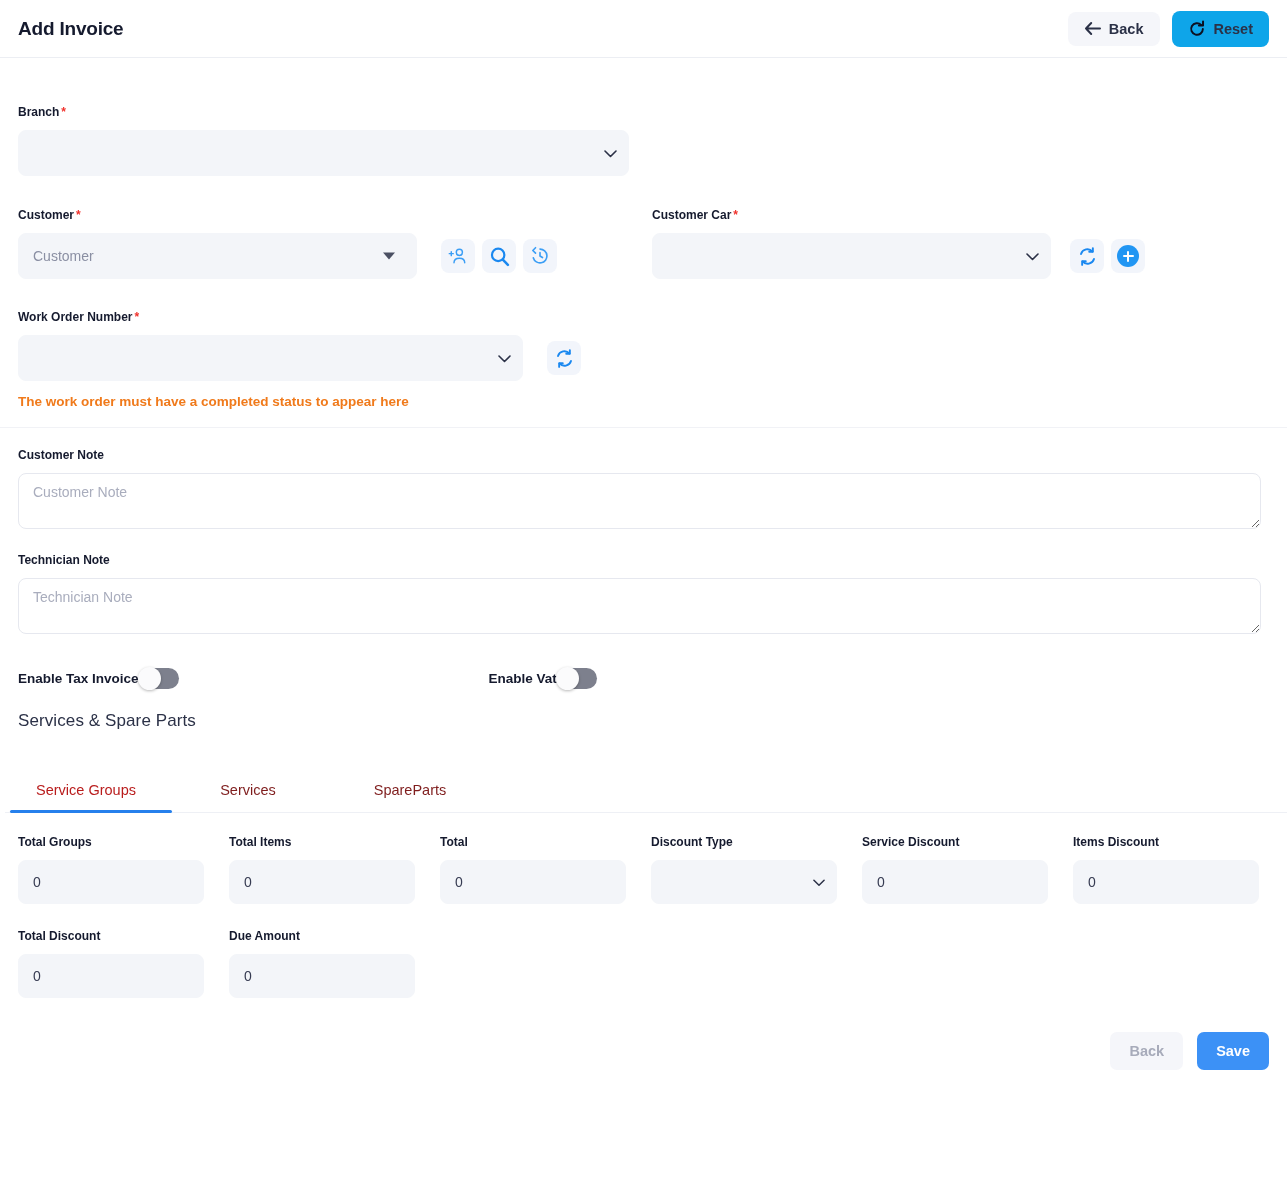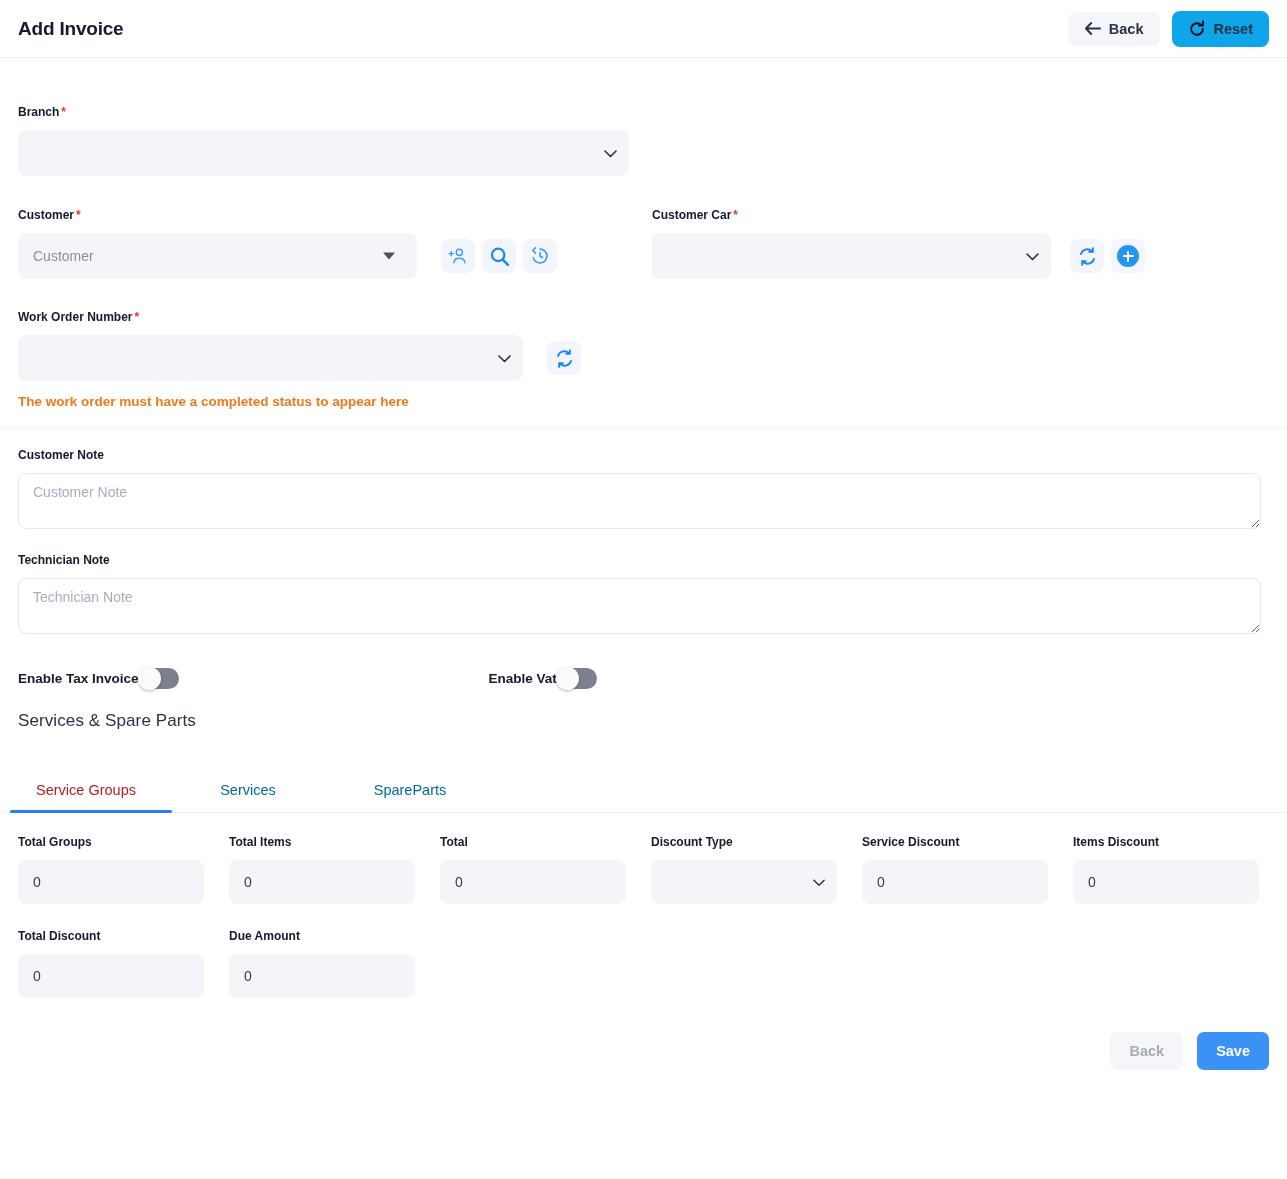--- a/index.html
+++ b/index.html
@@ -229,21 +229,21 @@
     display: flex;
     position: relative;
     border-bottom: 1px solid #eef0f5;
     margin-left: -13px;
     padding-left: 0;
     width: 1282px;
   }
   .tab {
     padding: 12px 0 14px 0;
     font-size: 14.5px;
-    color: #0369a1;
+    color: #7f1d1d;
     cursor: pointer;
     text-align: center;
     background: none;
     border: none;
     font-family: inherit;
   }
   .tab.t0 { width: 162px; }
   .tab.t1 { width: 162px; margin-left: 0; }
   .tab.t2 { width: 162px; }
   .tab.active { color: #b91c1c; }

